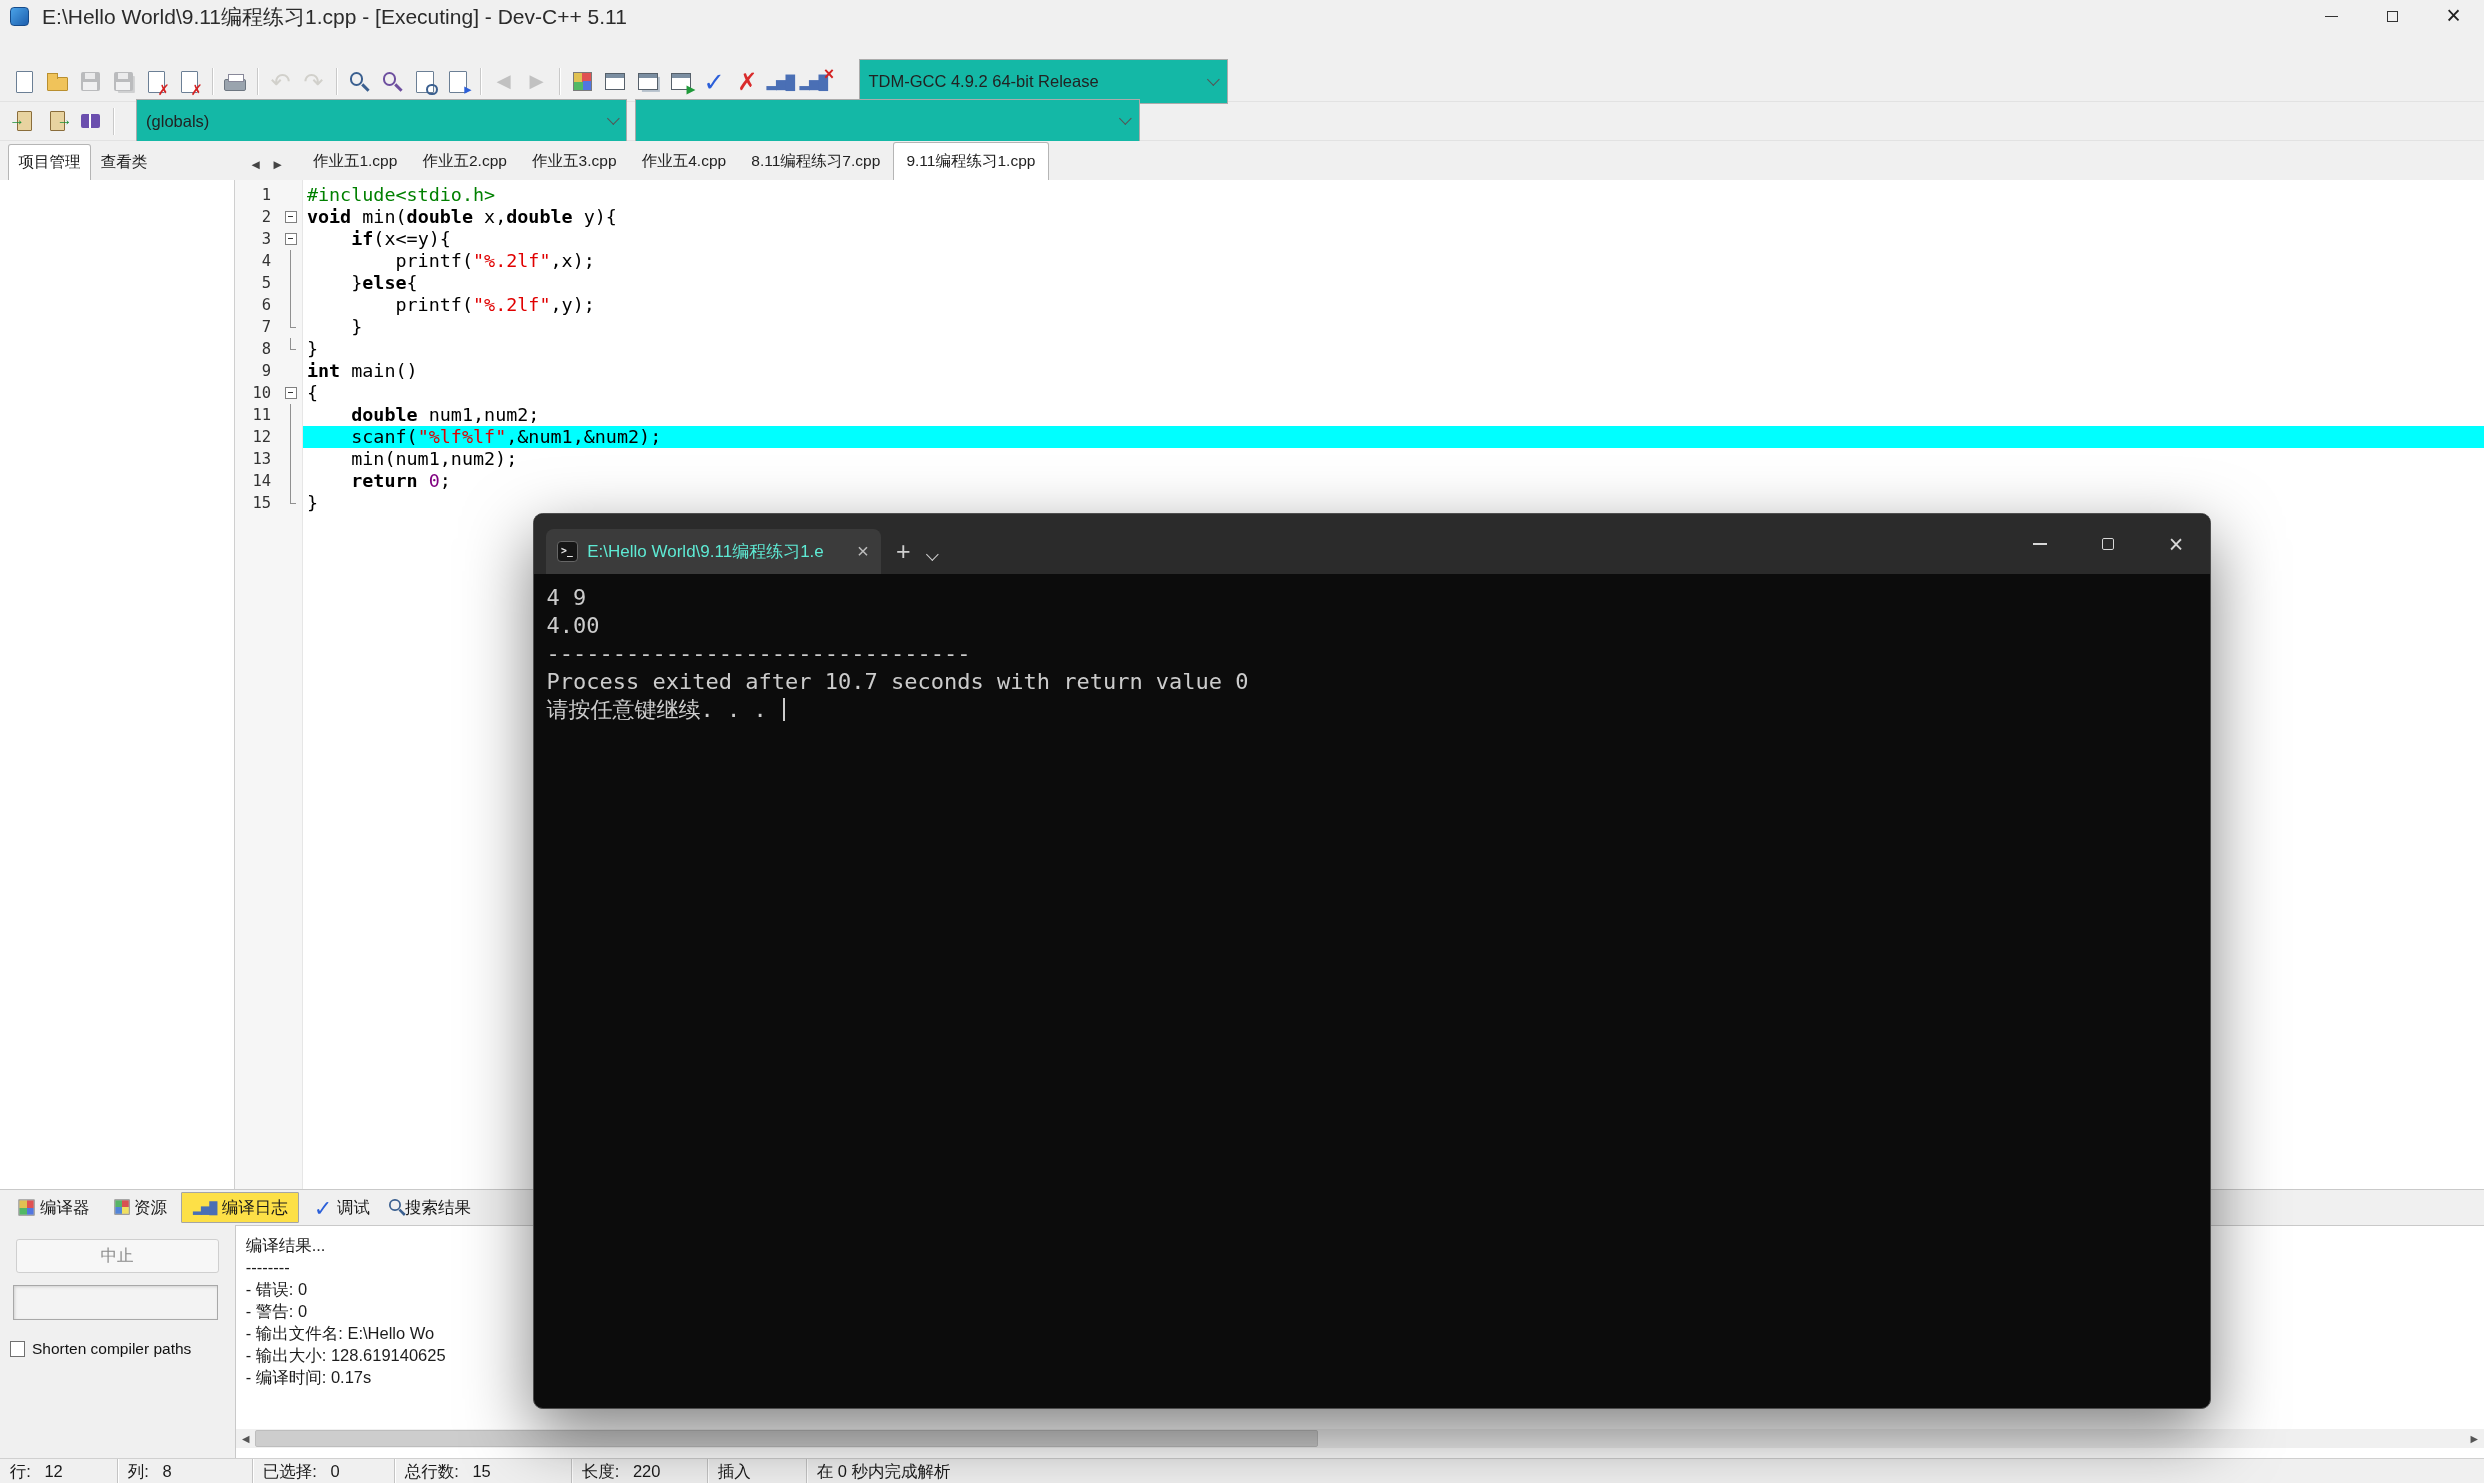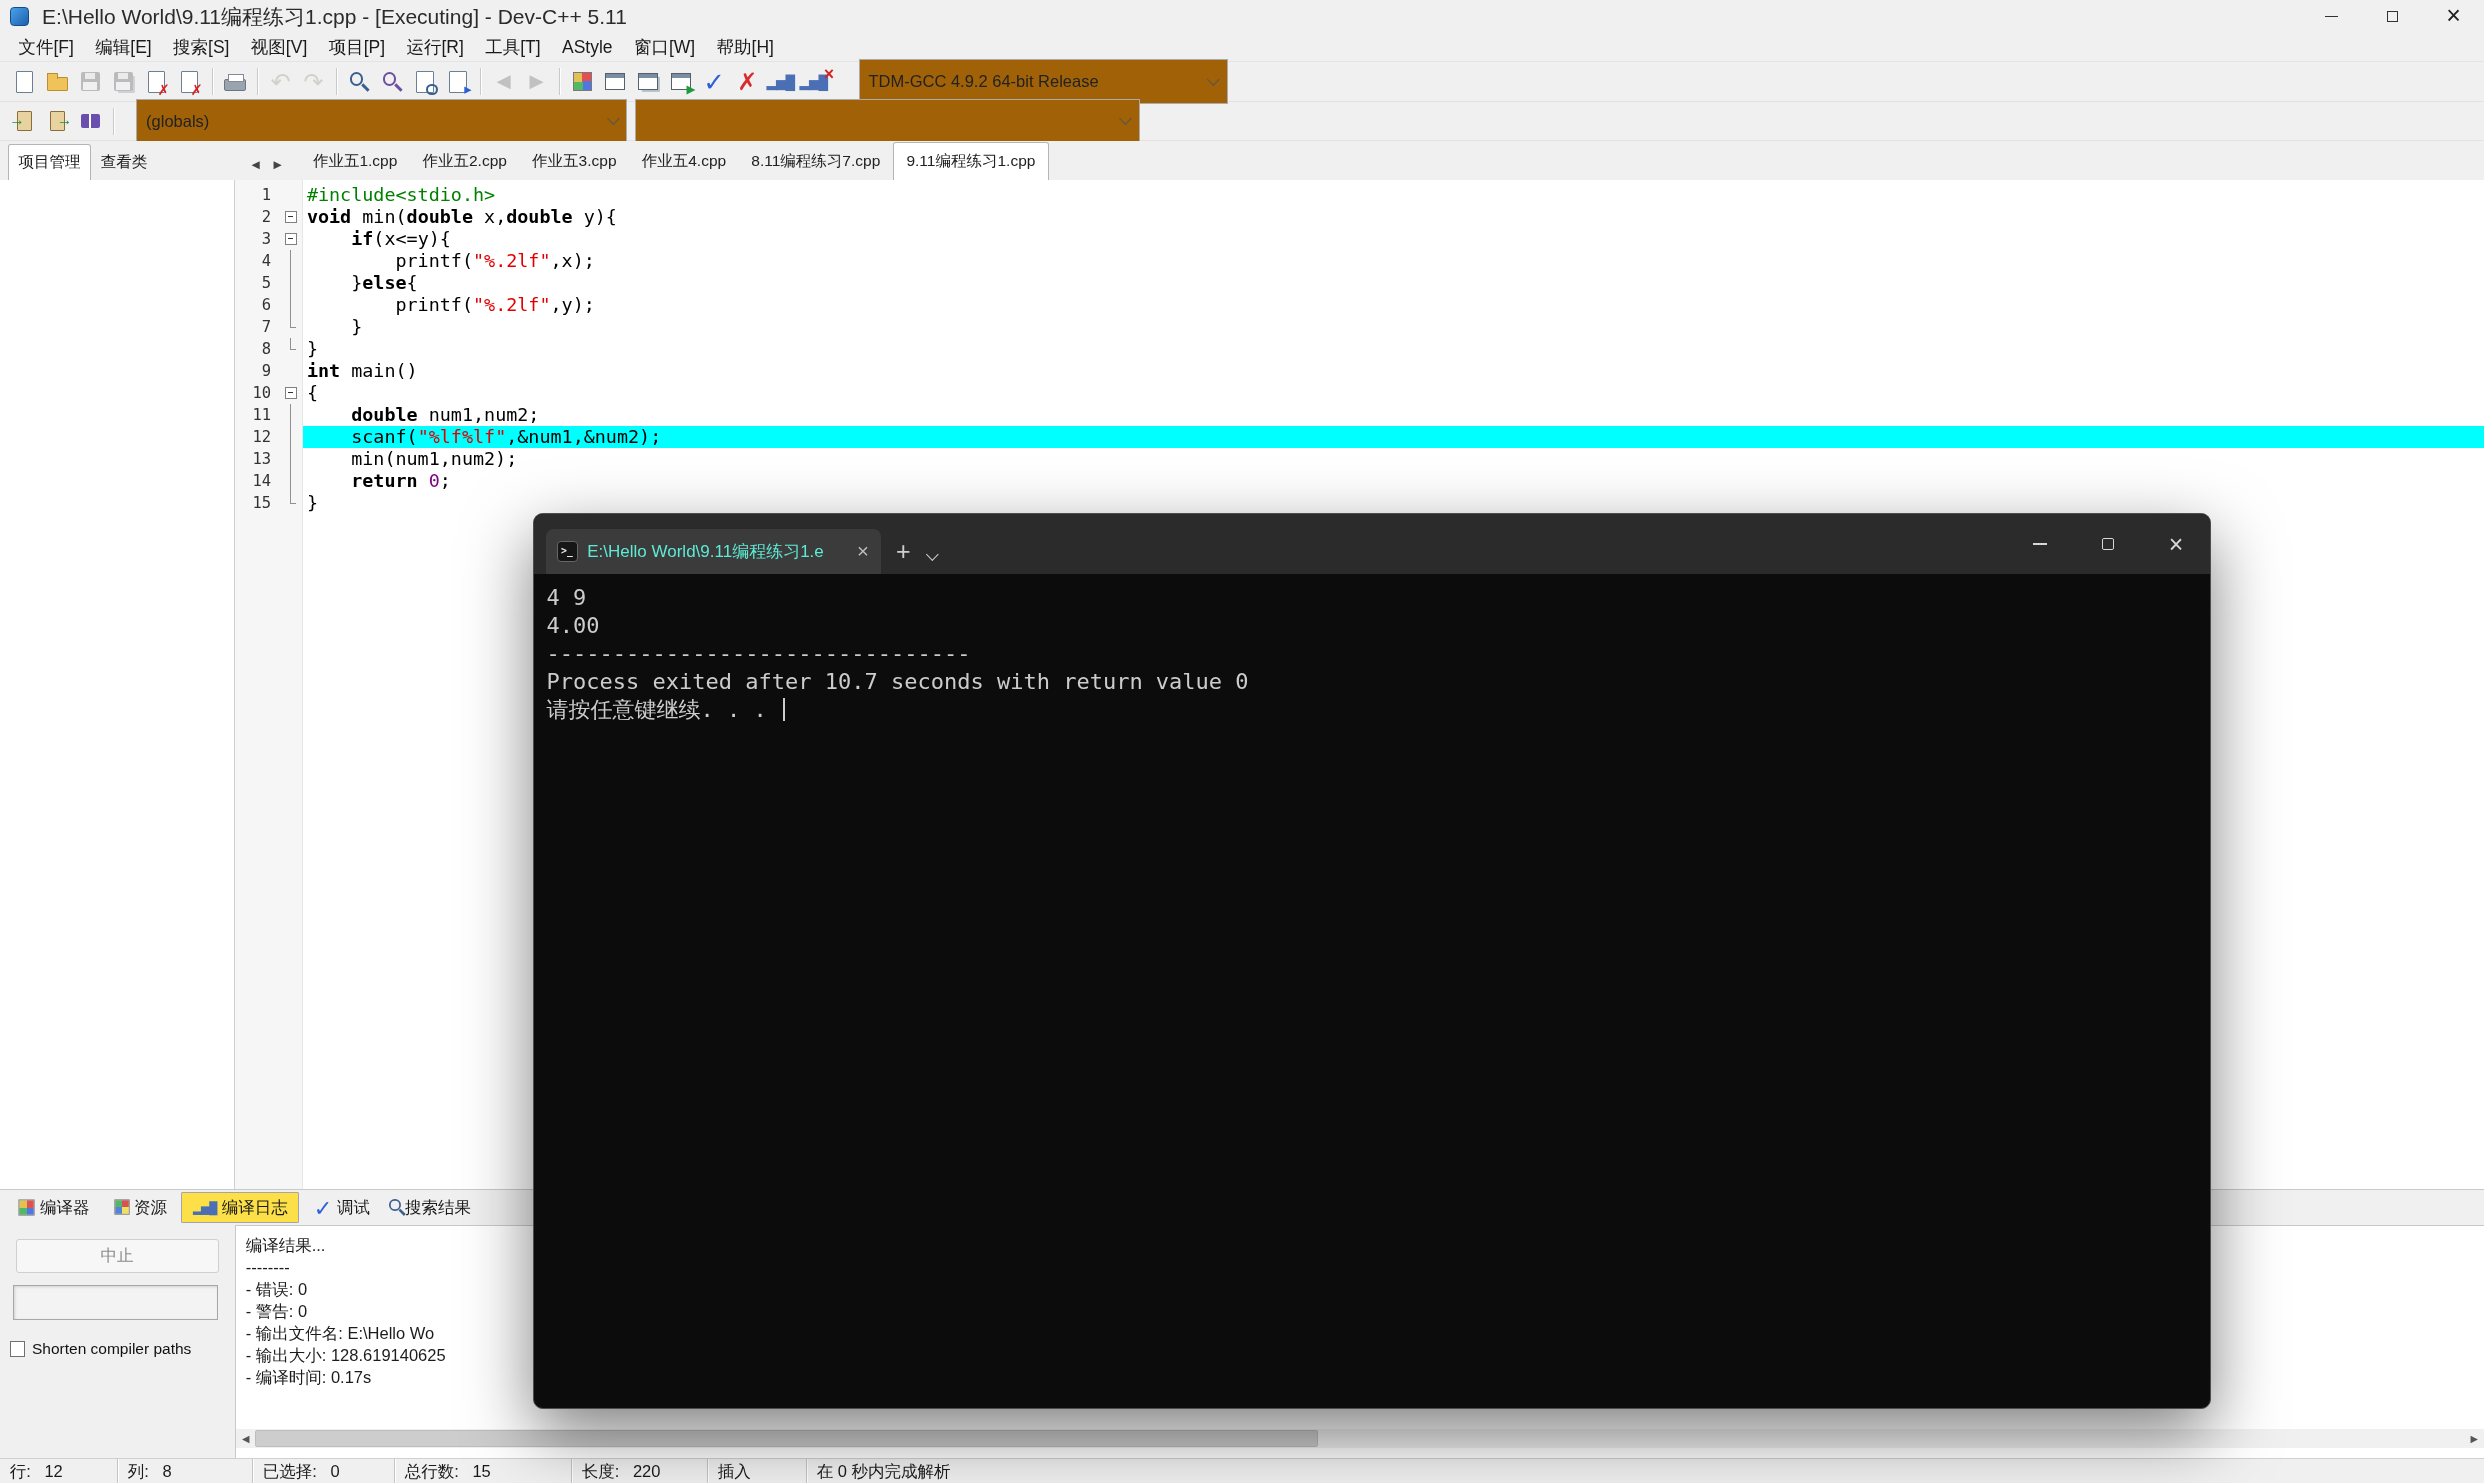--- a/index.html
+++ b/index.html
@@ -60,21 +60,21 @@
   .g-check::before{content:"✓";font-size:26px;font-weight:bold;color:#2b5fd9}
   .g-cross::before{content:"✗";font-size:24px;font-weight:bold;color:#d92b2b}
   .g-chart::before,.g-chart-x::before{content:"▂▅█";font-size:13.6px;letter-spacing:-1px;color:#4a6fb5}
   .g-chart-x::after{content:"×";position:absolute;right:-6.8px;top:-7.8px;color:#d42222;font-size:17.5px;font-weight:bold}
   .g-door-in,.g-door-out{width:14.6px;height:19.4px;border:1.9px solid #8a6d3b;background:#e8d3a0;border-radius:1px}
   .g-door-in::after{content:"→";position:absolute;left:-8.7px;top:0;color:#1f8f3a;font-weight:bold;font-size:15.5px}
   .g-door-out::after{content:"→";position:absolute;right:-8.7px;top:0;color:#1f8f3a;font-weight:bold;font-size:15.5px}
   .g-book{width:19.4px;height:14.6px;background:#6b4fae;border-radius:1.9px}
   .g-book::before{content:"";position:absolute;left:8.7px;top:0;bottom:0;width:1.9px;background:#fff}
 
-  .combo{background:#a16207;border:1px solid #ababab;height:45px;display:flex;align-items:center;font-size:16.5px;color:#222;flex:none}
+  .combo{background:#14b8a6;border:1px solid #ababab;height:45px;display:flex;align-items:center;font-size:16.5px;color:#222;flex:none}
   .combo-value{padding-left:8.7px;flex:1;white-space:nowrap;overflow:hidden}
   .combo-btn{width:27px;height:100%;display:flex;align-items:center;justify-content:center}
   .chev{width:8.7px;height:8.7px;border-right:1.9px solid #555;border-bottom:1.9px solid #555;transform:rotate(45deg);margin-top:-4.9px}
   .combo-compiler{width:369px;margin-left:29px}
   .combo-globals{width:491px;margin-left:17px}
   .combo-members{width:505px;margin-left:7.8px}
 
   
   .tabstrip{position:absolute;top:141px;left:0;right:0;height:40px;display:flex;align-items:flex-end;border-bottom:1px solid #b5b5b5;background:#f0f0f0}
   .side-tabs{width:235px;display:flex;align-items:flex-end;padding-left:7.8px;flex:none}
@@ -169,32 +169,20 @@
         </div>
       <div class="win-btn">
           <span class="ic-restore"></span>
         </div>
       <div class="win-btn">
           <span class="ic-close"></span>
         </div>
     </div>
   </div>
 
-  <div class="menubar">
-      <div class="menu-item">文件[F]</div>
-      <div class="menu-item">编辑[E]</div>
-      <div class="menu-item">搜索[S]</div>
-      <div class="menu-item">视图[V]</div>
-      <div class="menu-item">项目[P]</div>
-      <div class="menu-item">运行[R]</div>
-      <div class="menu-item">工具[T]</div>
-      <div class="menu-item">AStyle</div>
-      <div class="menu-item">窗口[W]</div>
-      <div class="menu-item">帮助[H]</div>
-    </div>
 
   <div class="toolbar toolbar1">
     <span style="display:contents"><span class="tbicon">
           <i class="glyph g-page"></i>
         </span><span class="tbicon">
           <i class="glyph g-folder"></i>
         </span><span class="tbicon disabled">
           <i class="glyph g-floppy"></i>
         </span><span class="tbicon disabled">
           <i class="glyph g-floppy2"></i>

